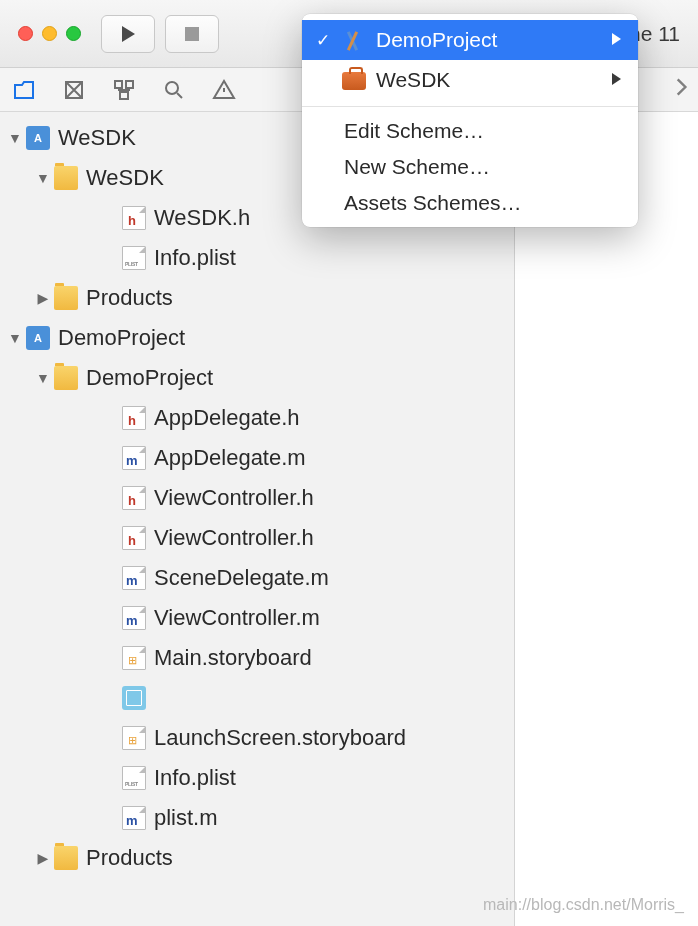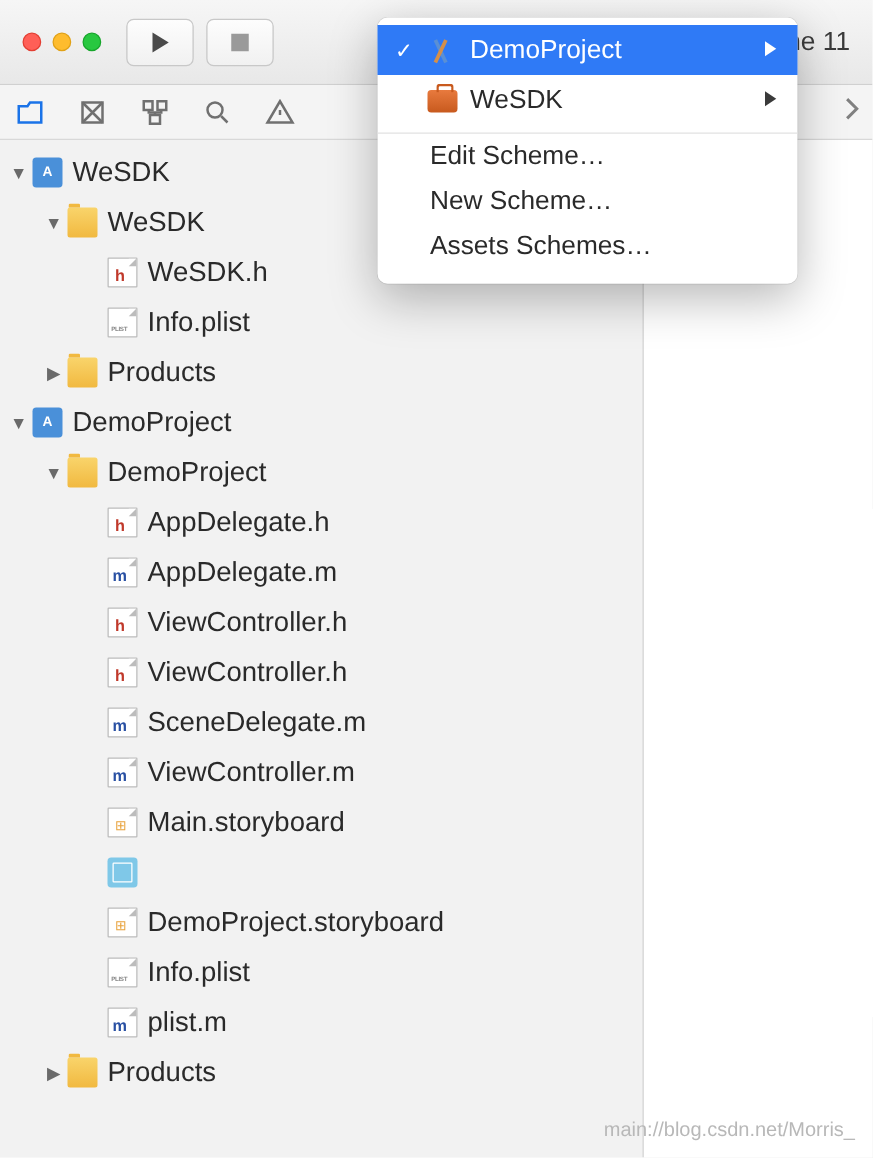--- a/index.html
+++ b/index.html
@@ -23,21 +23,21 @@
     .ficon.active { color: #1a73e8; }
     .ficon svg { width: 24px; height: 24px; }
     .chev-r { margin-left: auto; color: #808080; font-size: 26px; }
     
     .navigator { width: 515px; height: calc(100% - 112px); background: #f2f2f2; border-right: 1px solid #d4d4d4; overflow-y: auto; padding-top: 6px; }
     .row { display: flex; align-items: center; height: 40px; font-size: 22px; color: #2a2a2a; cursor: default; }
     .disclosure { width: 14px; text-align: center; margin-right: 4px; color: #6a6a6a; font-size: 14px; }
     .ficon-img { width: 24px; height: 24px; margin-right: 8px; flex-shrink: 0; }
     .indent-0 { padding-left: 8px; }
     .indent-1 { padding-left: 36px; }
-    .indent-2 { padding-left: 86px; }
+    .indent-2 { padding-left: 86px; margin-left: 36px; }
     
     .folder { background: linear-gradient(#f9d46b,#f1b940); border-radius: 2px; position: relative; }
     .folder::before { content:""; position: absolute; top:-3px; left:1px; width:9px; height:3px; background:#f1b940; border-radius:1px 1px 0 0; }
     .proj { background: #4a90d9; border-radius: 3px; position: relative; display:flex; align-items:center; justify-content:center; }
     .proj::after { content:"A"; color:white; font-size:11px; font-weight:bold; }
     .doc { background: #fff; border: 1px solid #bcbcbc; border-radius: 1px; position: relative; }
     .doc::before { content:""; position:absolute; top:0; right:0; width:6px; height:6px; background:linear-gradient(135deg,#fff 48%, #bcbcbc 52%); }
     .doc.h::after { content:"h"; color:#c0392b; font-size:13px; font-weight:600; position:absolute; bottom:1px; left:5px; }
     .doc.m::after { content:"m"; color:#2950a3; font-size:13px; font-weight:600; position:absolute; bottom:1px; left:3px; }
     .doc.plist::after { content:"PLIST"; color:#888; font-size:5px; font-weight:600; position:absolute; bottom:2px; left:2px; letter-spacing:-0.3px; }
@@ -46,21 +46,21 @@
     .assets::after { content:""; position:absolute; inset:4px; border:1.5px solid #fff; border-radius:1px; }
     
     .menu { position: absolute; top: 14px; left: 302px; width: 336px; background: #fff; border-radius: 8px; box-shadow: 0 12px 38px rgba(0,0,0,0.28), 0 0 0 0.5px rgba(0,0,0,0.1); padding: 6px 0; z-index: 100; }
     .menu-item { height: 40px; display: flex; align-items: center; padding: 0 16px 0 14px; font-size: 21px; color: #2a2a2a; gap: 10px; }
     .menu-item.sel { background: #2f7af6; color: #fff; }
     .menu-item .check { width: 16px; color: inherit; font-size: 17px; }
     .menu-item .arrow { margin-left: auto; font-size: 14px; }
     .menu-item .arrow svg { width:12px; height:14px; }
     .menu-item .micon { width: 24px; height: 20px; }
     .menu-sep { height: 1px; background: #e2e2e2; margin: 6px 0; }
-    .menu-text { height: 36px; display: flex; padding-left: 42px; font-size: 21px; color: #2a2a2a; }
+    .menu-text { height: 36px; display: flex; align-items: center; padding-left: 42px; font-size: 21px; color: #2a2a2a; }
     .pencils { position:relative; width:22px; height:22px; }
     .pencils::before,.pencils::after { content:""; position:absolute; width:3px; height:20px; left:9px; top:1px; }
     .pencils::before { background:#5a8fd4; transform:rotate(-25deg); }
     .pencils::after { background:#d48f4a; transform:rotate(25deg); }
     .toolbox { width:24px; height:18px; background:linear-gradient(#e87a3e,#c85a1e); border-radius:3px; position:relative; margin-top:2px; }
     .toolbox::before { content:""; position:absolute; top:-5px; left:7px; width:10px; height:5px; border:2px solid #c85a1e; border-bottom:none; border-radius:3px 3px 0 0; }
     
     .watermark { position: absolute; bottom: 12px; right: 14px; color: #b8b8b8; font-size: 16px; }
   </style>
 </head>
@@ -183,21 +183,21 @@
     </div>
   <div class="row indent-2">
       <div class="ficon-img doc sb"></div>
       <span>Main.storyboard</span>
     </div>
   <div class="row indent-2">
       <div class="ficon-img assets"></div>
     </div>
   <div class="row indent-2">
       <div class="ficon-img doc sb"></div>
-      <span>DemoProject.storyboard</span>
+      <span>LaunchScreen.storyboard</span>
     </div>
   <div class="row indent-2">
       <div class="ficon-img doc plist"></div>
       <span>Info.plist</span>
     </div>
   <div class="row indent-2">
       <div class="ficon-img doc m"></div>
       <span>plist.m</span>
     </div>
   <div class="row indent-1">

